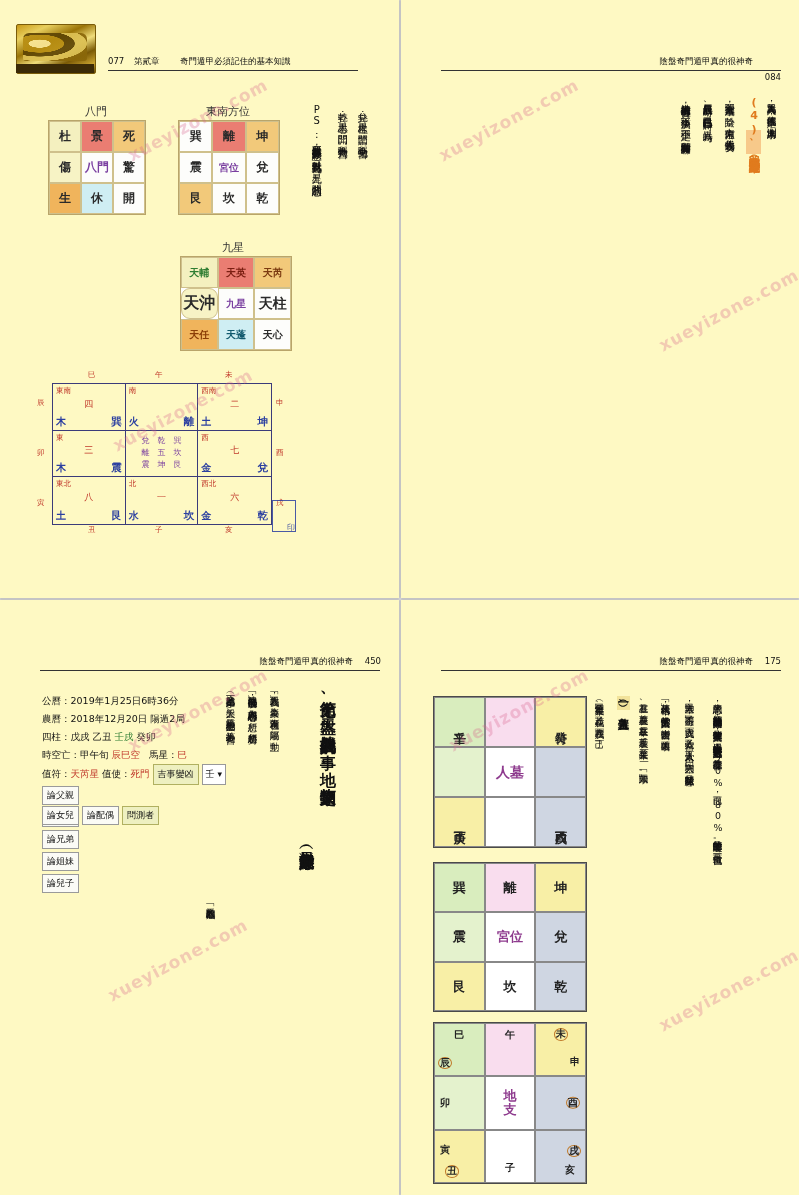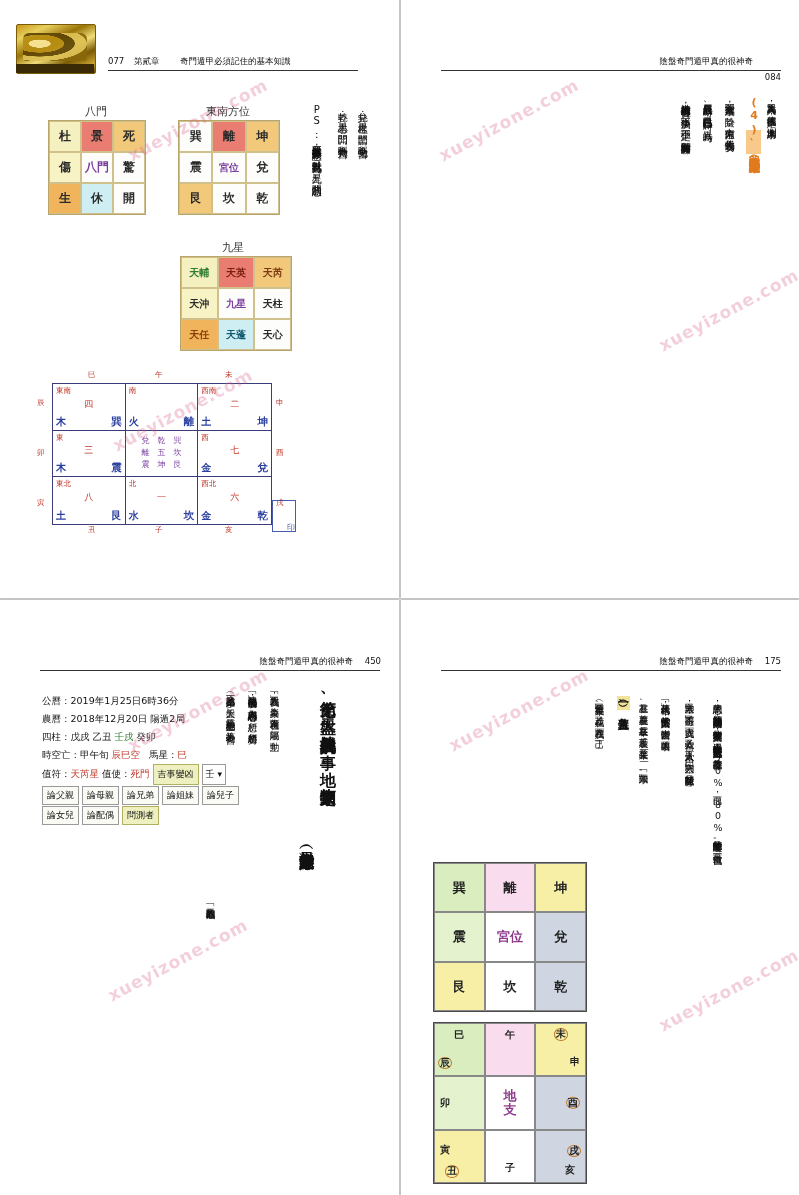--- a/index.html
+++ b/index.html
@@ -1,19 +1,19 @@
 <!DOCTYPE html>
 <html><head>
 <meta charset="utf-8">
 <title>奇門遁甲 書頁掃描</title>
 <style>
   html,body{margin:0;padding:0;background:#d8d8d8;}
   body{font-family:"DejaVu Sans","Liberation Sans",sans-serif;}
   .sheet{position:relative;width:799px;height:1195px;background:#d9d9d9;overflow:hidden;}
-  .page{position:absolute;background:#ffffff;overflow:hidden;box-shadow:0 0 2px rgba(0,0,0,.25);}
+  .page{position:absolute;background:#fef9c3;overflow:hidden;box-shadow:0 0 2px rgba(0,0,0,.25);}
   #page-tl{left:0;top:0;width:399px;height:598px;}
   #page-tr{left:401px;top:0;width:398px;height:598px;}
   #page-bl{left:0;top:600px;width:399px;height:595px;}
   #page-br{left:401px;top:600px;width:398px;height:595px;}
 
   
   .hdr{position:absolute;font-size:8.5px;color:#111;white-space:nowrap;}
   .hdr-rule{position:absolute;height:1px;background:#333;}
   .lion{position:absolute;left:16px;top:24px;width:78px;height:48px;
         background:linear-gradient(155deg,#c99a17 0%,#e8cf5e 18%,#9a7407 38%,#f0dd7a 55%,#7b5a06 72%,#caa430 88%,#5e4404 100%);
@@ -120,23 +120,23 @@
       <div class="c bg-y2">艮</div>
       <div class="c bg-w">坎</div>
       <div class="c bg-w">乾</div>
     </div>
 
     <div class="gtitle" style="left:178px;top:240px;width:110px;">九星</div>
     <div class="g3" style="left:180px;top:256px;width:110px;height:93px;">
       <div class="c bg-y1" style="font-size:10px;color:#2e7d32;">天輔</div>
       <div class="c bg-r" style="font-size:10px;color:#7b1f12;">天英</div>
       <div class="c bg-y2" style="font-size:10px;color:#7b3a10;">天芮</div>
-      <div class="c bg-ly" style="font-size:10px;">天沖</div>
+      <div class="c bg-ly" style="font-size:16px;border-radius:9px;">天沖</div>
       <div class="c bg-w" style="font-size:10px;color:#7a3fa0;">九星</div>
-      <div class="c bg-w" style="font-size:10px;">天柱</div>
+      <div class="c bg-w" style="font-size:14px;">天柱</div>
       <div class="c bg-or" style="font-size:10px;color:#8a3d06;">天任</div>
       <div class="c bg-cy" style="font-size:10px;color:#125a6e;">天蓬</div>
       <div class="c bg-w" style="font-size:10px;">天心</div>
     </div>
 
     <div class="vcol" style="left:356px;top:104px;height:236px;">
       <div class="vt" style="font-size:10px;">兌卦：天柱星、驚門，稱為「兌七宮」。</div>
     </div>
     <div class="vcol" style="left:336px;top:104px;height:236px;">
       <div class="vt" style="font-size:10px;">乾卦：天心星、開門，稱為「乾六宮」。</div>
@@ -276,21 +276,21 @@
     <div class="info" style="left:42px;top:128px;">
       <span>四柱：</span><span>戊戌 乙丑</span>&nbsp;<span class="gn">壬戌</span>&nbsp;<span>癸卯</span>
     </div>
     <div class="info" style="left:42px;top:146px;">
       <span>時空亡：</span><span>甲午旬</span>&nbsp;<span class="rd">辰巳空</span>&nbsp;&nbsp;&nbsp;<span>馬星：</span><span class="rd">巳</span>
     </div>
     <div class="info" style="left:42px;top:164px;">
       <span>值符：</span><span class="rd">天芮星</span>&nbsp;<span>值使：</span><span class="rd">死門</span>&nbsp;<span class="pill">吉事變凶</span>&nbsp;<span class="selbox">壬 ▾</span>
     </div>
 
-    <div class="btnrow" style="left:42px;top:186px;">
+    <div class="btnrow" style="left:42px;top:186px;flex-direction:column;">
       <div class="btn">論父親</div>
       <div class="btn">論母親</div>
       <div class="btn">論兄弟</div>
       <div class="btn">論姐妹</div>
       <div class="btn">論兒子</div>
     </div>
     <div class="btnrow" style="left:42px;top:206px;">
       <div class="btn">論女兒</div>
       <div class="btn">論配偶</div>
       <div class="btn sel">問測者</div>
@@ -311,20 +311,31 @@
 
     <div class="wm" style="left:120px;top:100px;">xueyizone.com</div>
     <div class="wm" style="left:100px;top:350px;">xueyizone.com</div>
   </div>
 
   <div class="page" id="page-br">
     <div class="hdr" style="right:46px;top:56px;">陰盤奇門遁甲真的很神奇</div>
     <div class="hdr" style="right:18px;top:56px;">175</div>
     <div class="hdr-rule" style="left:40px;top:70px;width:340px;"></div>
 
+    <div class="g364" style="left:32px;top:96px;width:152px;height:150px;">
+      <div class="c bg-gn" style="font-size:12px;writing-mode:vertical-rl;text-orientation:upright;">辛壬</div>
+      <div class="c bg-pp"></div>
+      <div class="c bg-ye" style="font-size:12px;writing-mode:vertical-rl;text-orientation:upright;">符癸</div>
+      <div class="c bg-lg"></div>
+      <div class="c bg-wht mag" style="font-size:14px;">人墓</div>
+      <div class="c bg-lgy"></div>
+      <div class="c bg-ye" style="font-size:12px;writing-mode:vertical-rl;text-orientation:upright;">丁己庚</div>
+      <div class="c bg-wht"></div>
+      <div class="c bg-lgy" style="font-size:12px;writing-mode:vertical-rl;text-orientation:upright;">乙丙戌</div>
+    </div>
 
     <div class="g364" style="left:32px;top:262px;width:152px;height:148px;">
       <div class="c bg-gn">巽</div>
       <div class="c bg-pp">離</div>
       <div class="c bg-ye">坤</div>
       <div class="c bg-lg">震</div>
       <div class="c bg-wht mag" style="font-size:13px;">宮位</div>
       <div class="c bg-lgy">兌</div>
       <div class="c bg-ye">艮</div>
       <div class="c bg-wht">坎</div>

